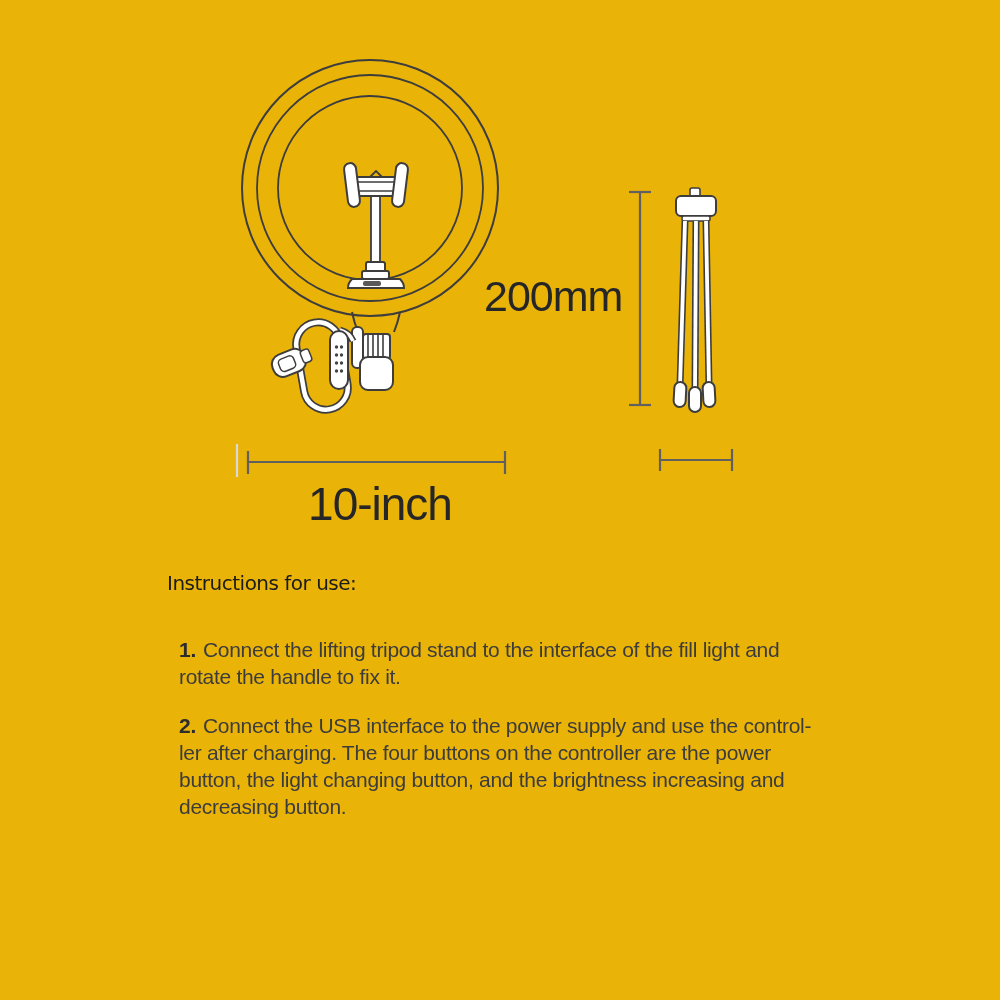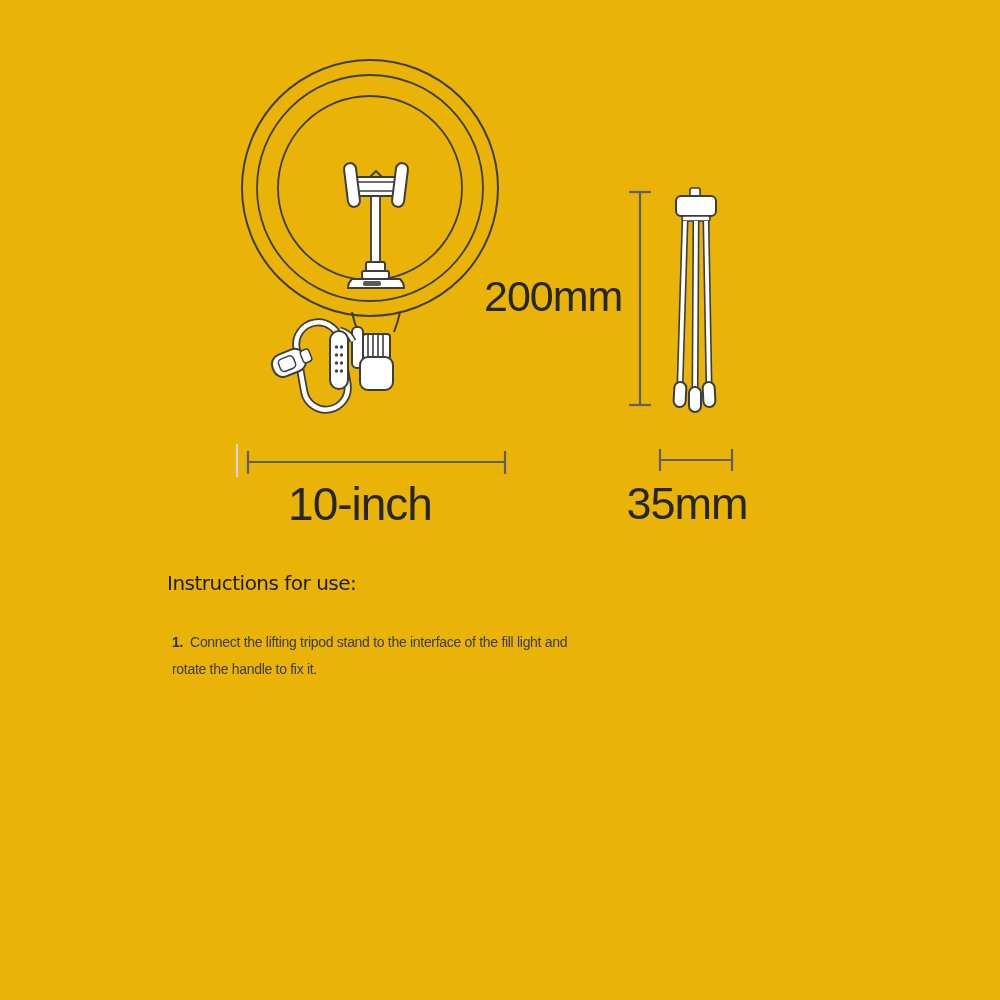--- a/index.html
+++ b/index.html
@@ -6,29 +6,29 @@
   .canvas{
     position:relative;width:1000px;height:1000px;background:#eab308;
     font-family:"Liberation Sans", sans-serif;overflow:hidden;padding-left:32px;
   }
   .art{position:absolute;left:0;top:0;}
   .dim-label{
     position:absolute;color:#262626;font-family:"Liberation Sans",sans-serif;
     letter-spacing:-1px;white-space:pre;
   }
   .lbl-200{left:484px;top:272px;font-size:43px;}
-  .lbl-10{left:232px;top:477px;width:256px;text-align:center;font-size:46px;}
+  .lbl-10{left:252px;top:477px;width:256px;text-align:center;font-size:46px;}
   .lbl-35{left:612px;top:478px;width:150px;text-align:center;font-size:45px;}
   .heading{
     position:absolute;left:167px;top:571px;font-family:"DejaVu Sans",sans-serif;
     font-size:20px;color:#1c1c1c;letter-spacing:-0.5px;
   }
   .step{
-    position:absolute;left:167px;width:705px;margin:5px;
-    font-size:14px;line-height:27px;color:#3c3c3c;letter-spacing:-0.3px;
+    position:absolute;left:167px;width:705px;margin:12px;
+    font-size:21px;line-height:27px;color:#3c3c3c;letter-spacing:-0.3px;
     white-space:pre;
   }
   .step b{font-weight:700;color:#2c2c2c;margin-right:7px;}
   .s1{top:624px}.s2{top:700px}.s3{top:829px}.s4{top:904px}
 </style>
 </head>
 <body>
 
 <div class="canvas">
 
@@ -131,23 +131,26 @@
           <line x1="660" y1="449" x2="660" y2="471"></line>
           <line x1="732" y1="449" x2="732" y2="471"></line>
         </g>
         <line x1="237" y1="444" x2="237" y2="477" stroke="#d9d9d9"></line>
       </g>
     </g>
   </svg>
 
   <div class="dim-label lbl-200">200mm</div>
   <div class="dim-label lbl-10">10-inch</div>
-  <div class="dim-label lbl-35">35mm</div>
 
   <div class="heading">Instructions for use:</div>
 
   <p class="step s1"><b>1.</b><span>Connect the lifting tripod stand to the interface of the fill light and
 rotate the handle to fix it.</span></p>
 
+  <p class="step s2"><b>2.</b><span>Connect the USB interface to the power supply and use the control-
+ler after charging. The four buttons on the controller are the power
+button, the light changing button, and the brightness increasing and
+decreasing button.</span></p>
 
 
 
 </div>
 
 </body></html>

